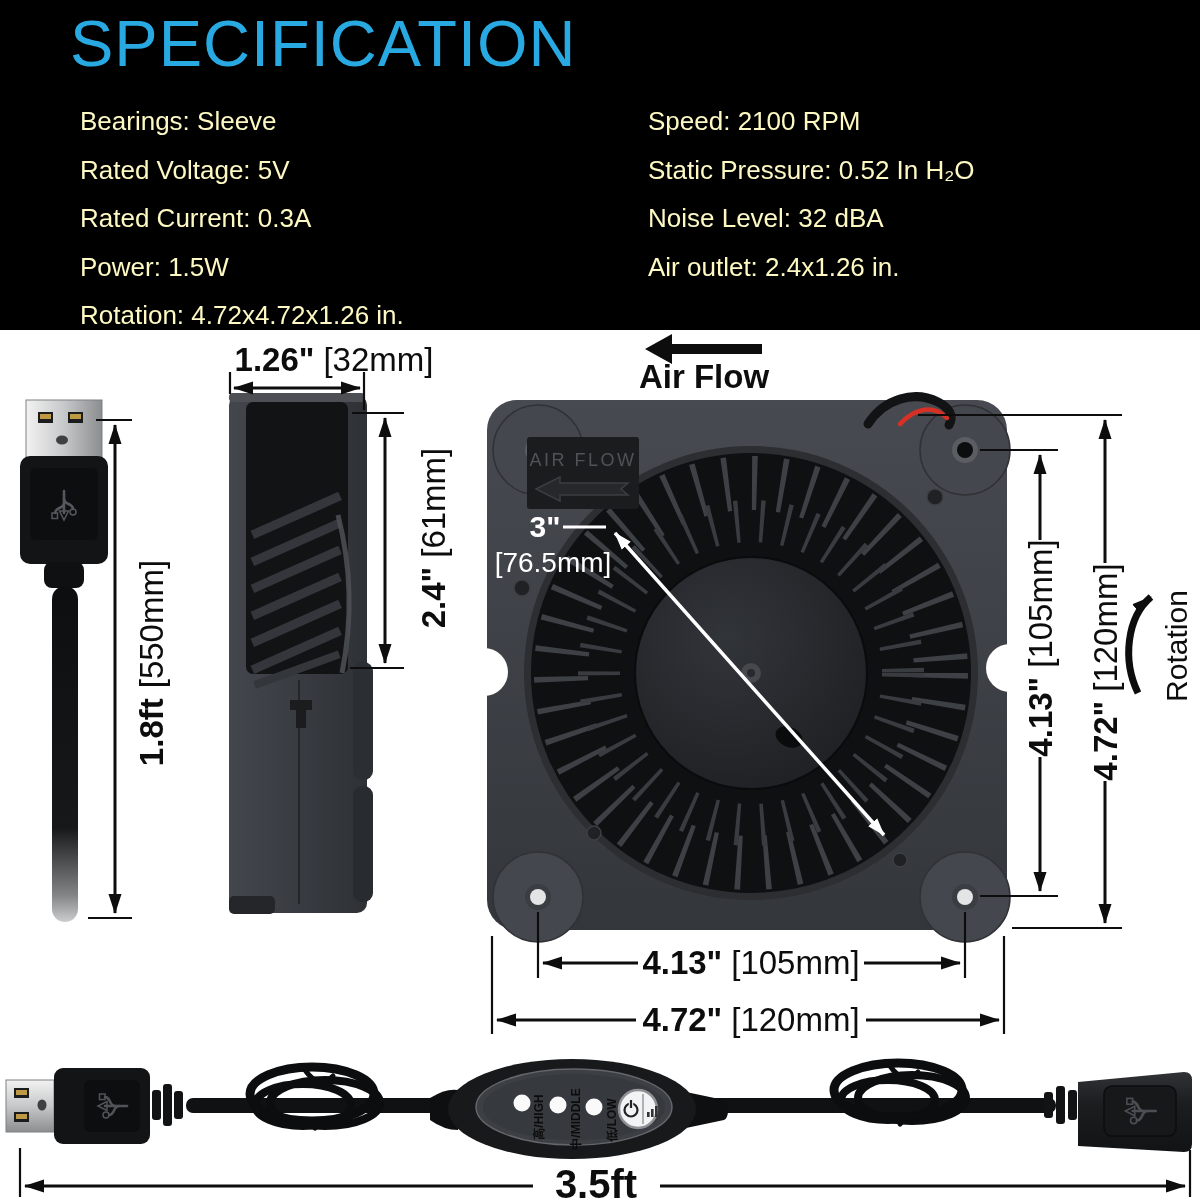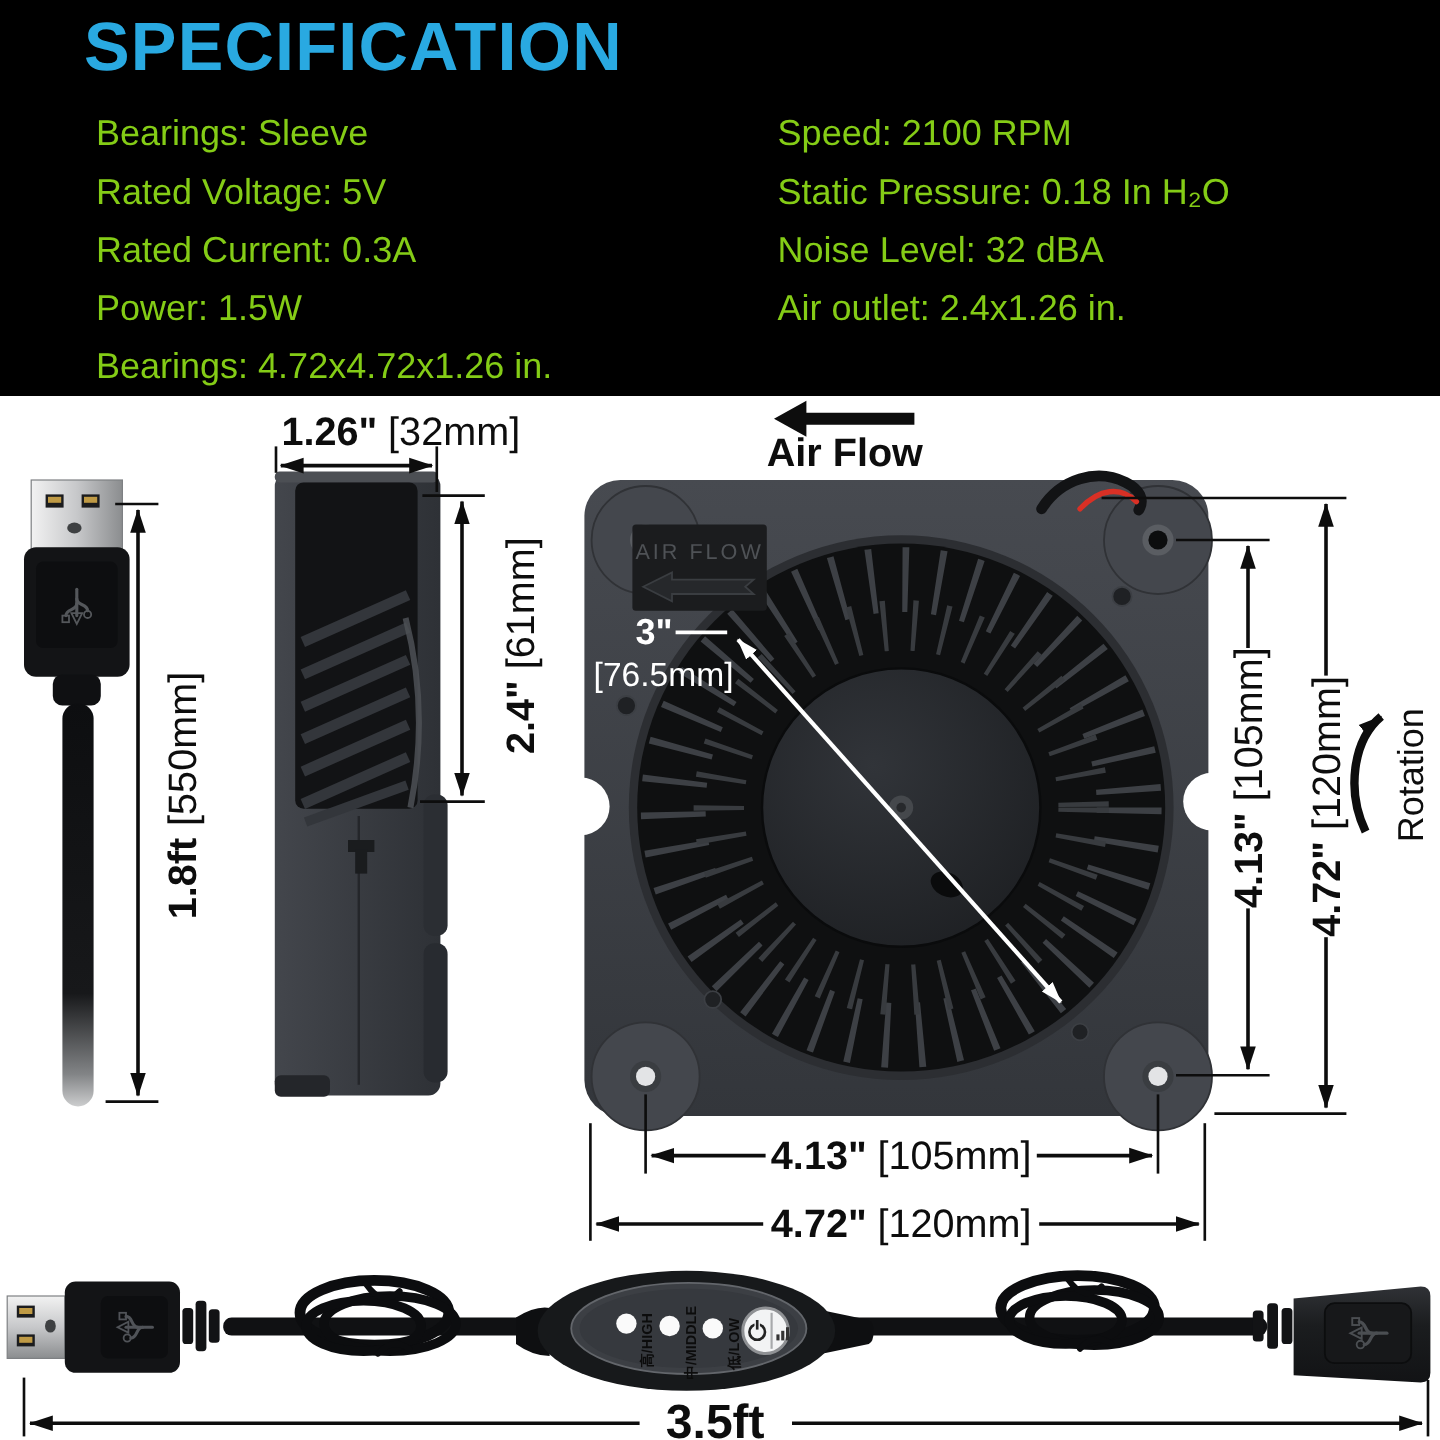--- a/index.html
+++ b/index.html
@@ -1,24 +1,24 @@
 <!DOCTYPE html>
 <html><head>
 <meta charset="utf-8">
 <style>
   html,body{margin:0;padding:0;background:#fff;}
   .page{position:relative;width:1200px;height:1200px;background:#ffffff;overflow:hidden;
         font-family:"Liberation Sans","DejaVu Sans",sans-serif;}
   
   .banner{position:absolute;top:0;left:0;width:1200px;height:330px;background:#000;}
-  .banner h1{margin:6px 0 0 70px;font-size:57px;font-weight:700;letter-spacing:1px;color:#29A9E1;}
+  .banner h1{margin:6px 0 0 70px;font-size:65px;font-weight:400;letter-spacing:1px;color:#29A9E1;}
   .spec-cols{display:flex;margin:16px 0 0 80px;}
   .spec-col{display:flex;flex-direction:column;}
   .spec-col.left{width:568px;}
-  .spec-line{color:#84cc16;font-size:30px;line-height:48.5px;white-space:nowrap;}
+  .spec-line{color:#fef9c3;font-size:26px;line-height:48.5px;white-space:nowrap;}
   
   svg.art{position:absolute;top:0;left:0;}
   text{font-family:"Liberation Sans","DejaVu Sans",sans-serif;}
   .dim{stroke:#0d0d0d;stroke-width:3;fill:none;}
   .tick{stroke:#0d0d0d;stroke-width:2.2;fill:none;}
   .dimtxt{fill:#0d0d0d;font-size:33px;}
   .b{font-weight:700;}
 </style>
 </head>
 <body>
@@ -26,25 +26,25 @@
 <div class="page">
 
   <header class="banner">
     <h1>SPECIFICATION</h1>
     <div class="spec-cols">
       <div class="spec-col left">
         <div class="spec-line">Bearings: Sleeve</div>
         <div class="spec-line">Rated Voltage: 5V</div>
         <div class="spec-line">Rated Current: 0.3A</div>
         <div class="spec-line">Power: 1.5W</div>
-        <div class="spec-line">Bearings: 4.72x4.72x1.26 in.</div>
+        <div class="spec-line">Rotation: 4.72x4.72x1.26 in.</div>
       </div>
       <div class="spec-col right">
         <div class="spec-line">Speed: 2100 RPM</div>
-        <div class="spec-line">Static Pressure: 0.18 In H₂O</div>
+        <div class="spec-line">Static Pressure: 0.52 In H₂O</div>
         <div class="spec-line">Noise Level: 32 dBA</div>
         <div class="spec-line">Air outlet: 2.4x1.26 in.</div>
       </div>
     </div>
   </header>
 
   <svg class="art" width="1200" height="1200" viewBox="0 0 1200 1200">
     <defs>
       <marker id="ah" markerUnits="userSpaceOnUse" markerWidth="20" markerHeight="16" viewBox="0 0 20 16" refX="19" refY="8" orient="auto-start-reverse">
         <path d="M0,1.5 L20,8 L0,14.5 Z" fill="#0d0d0d"></path>

